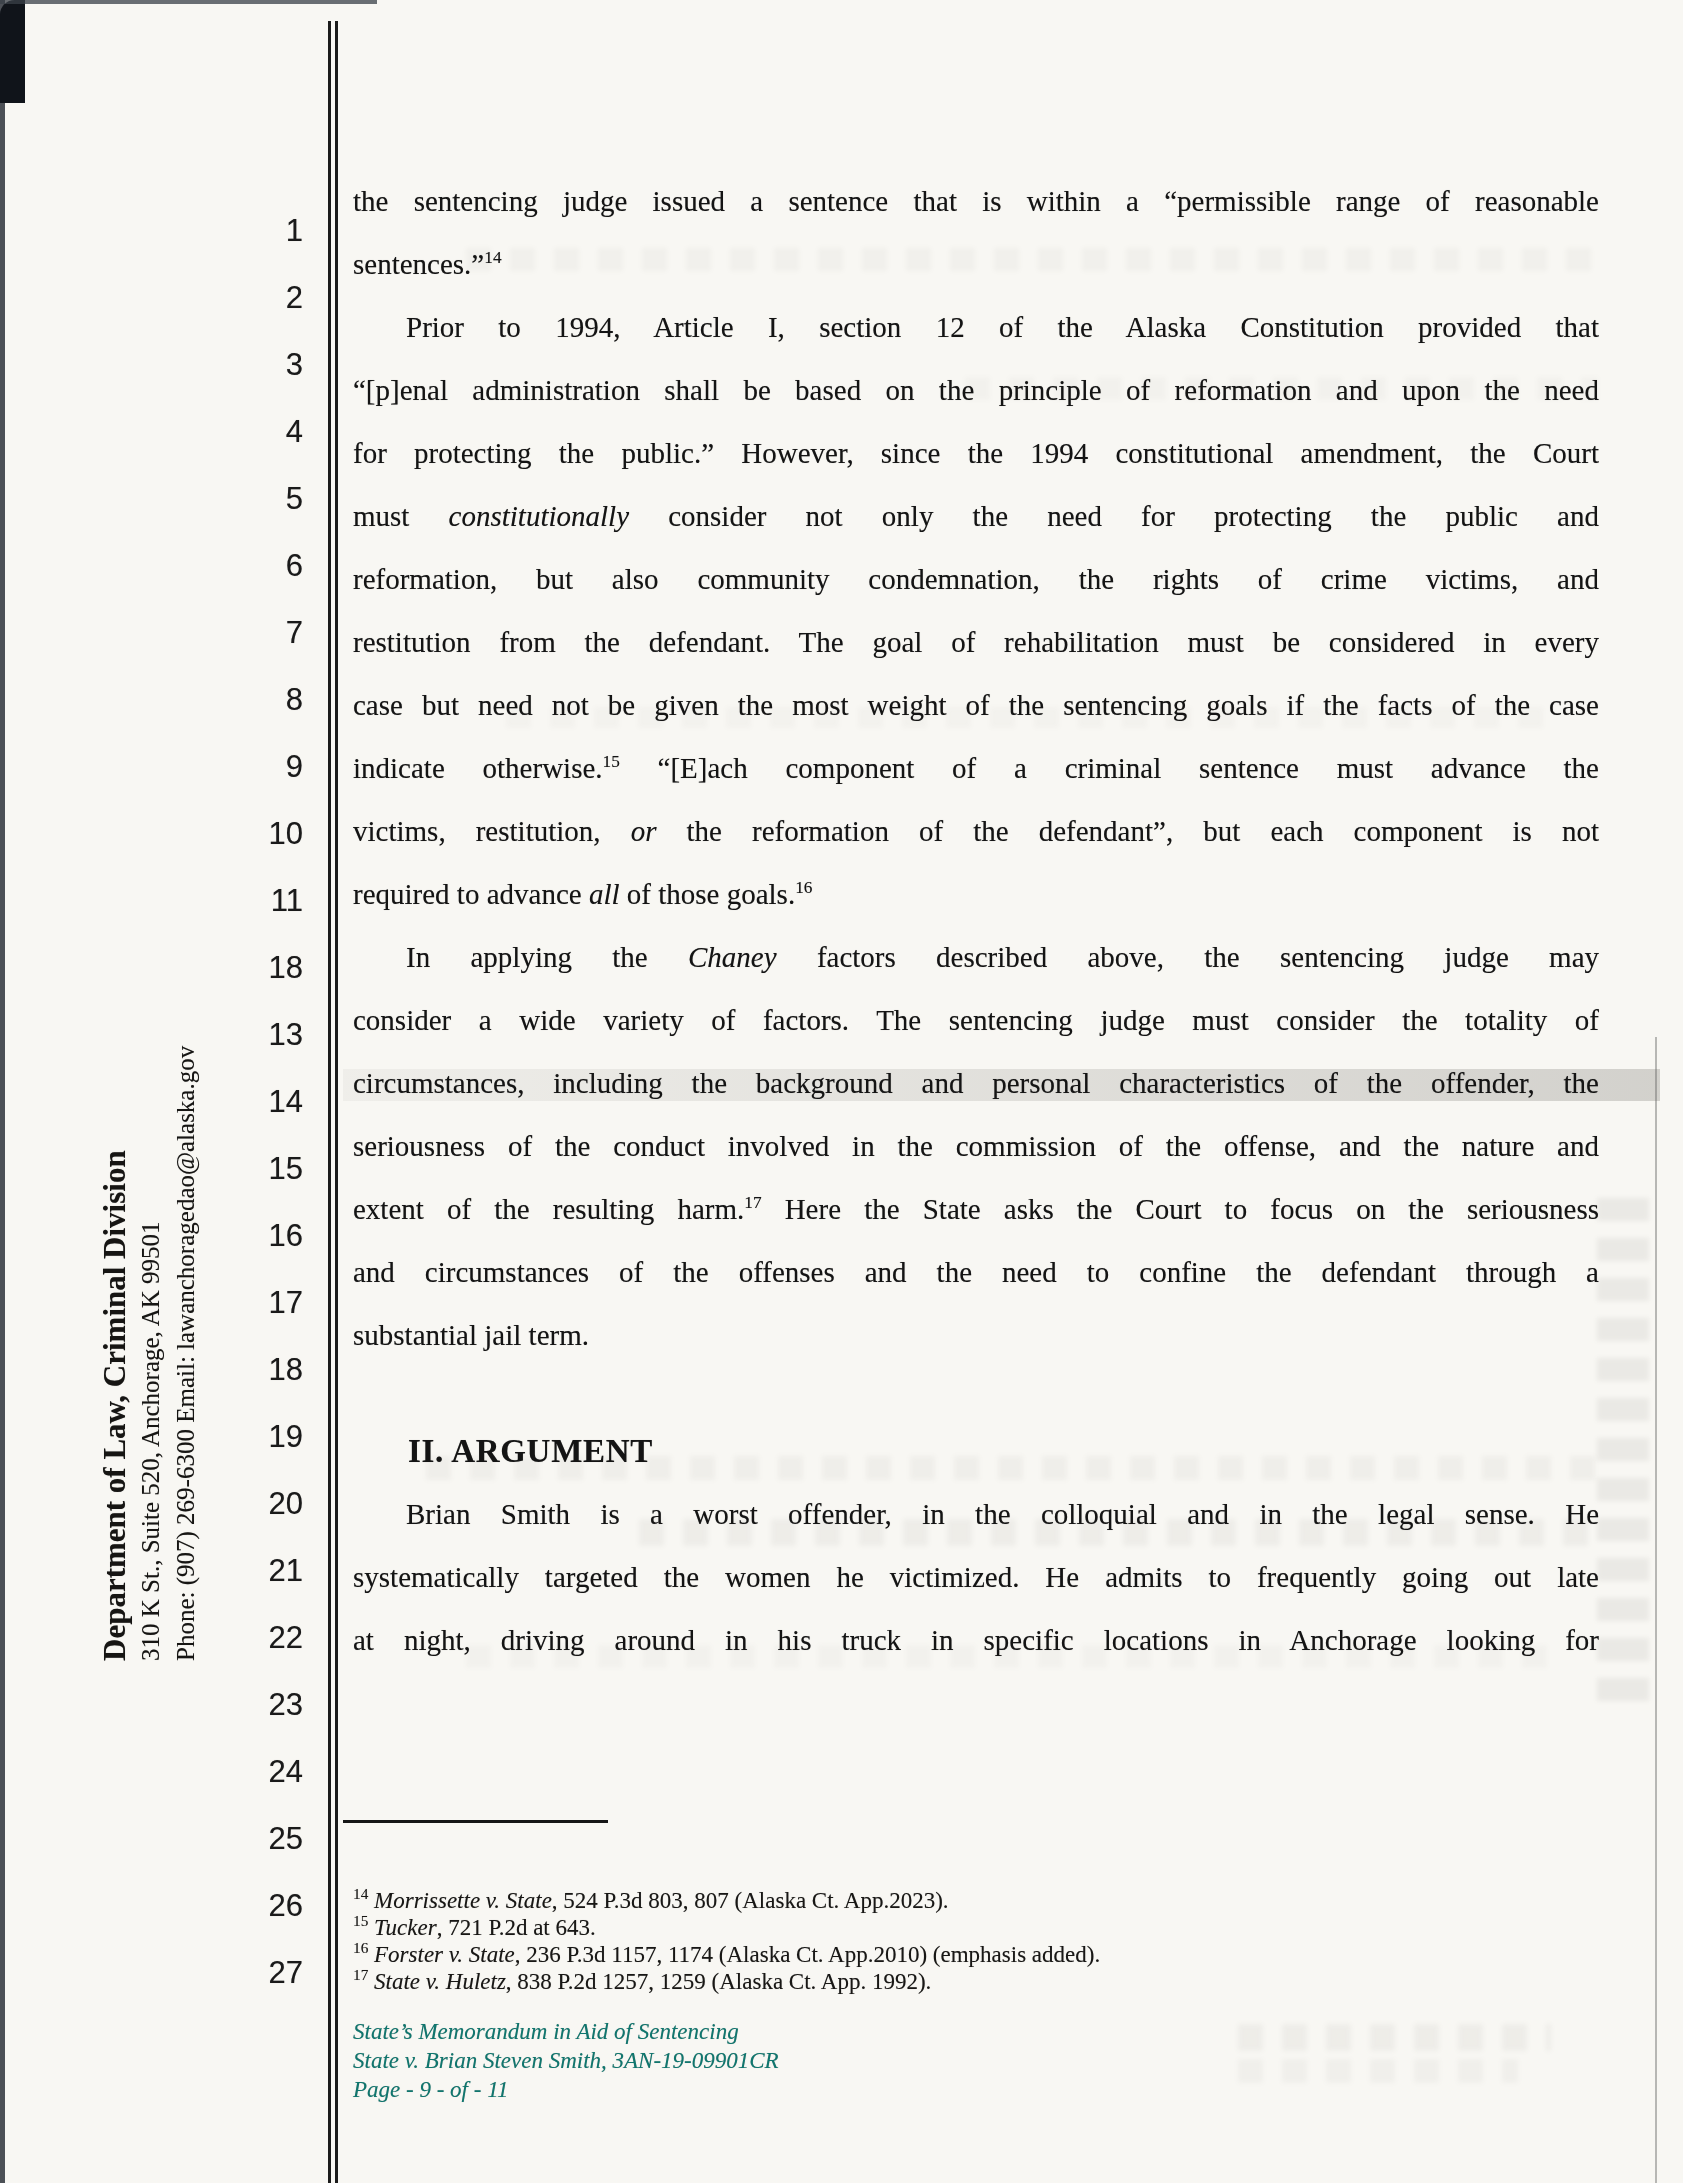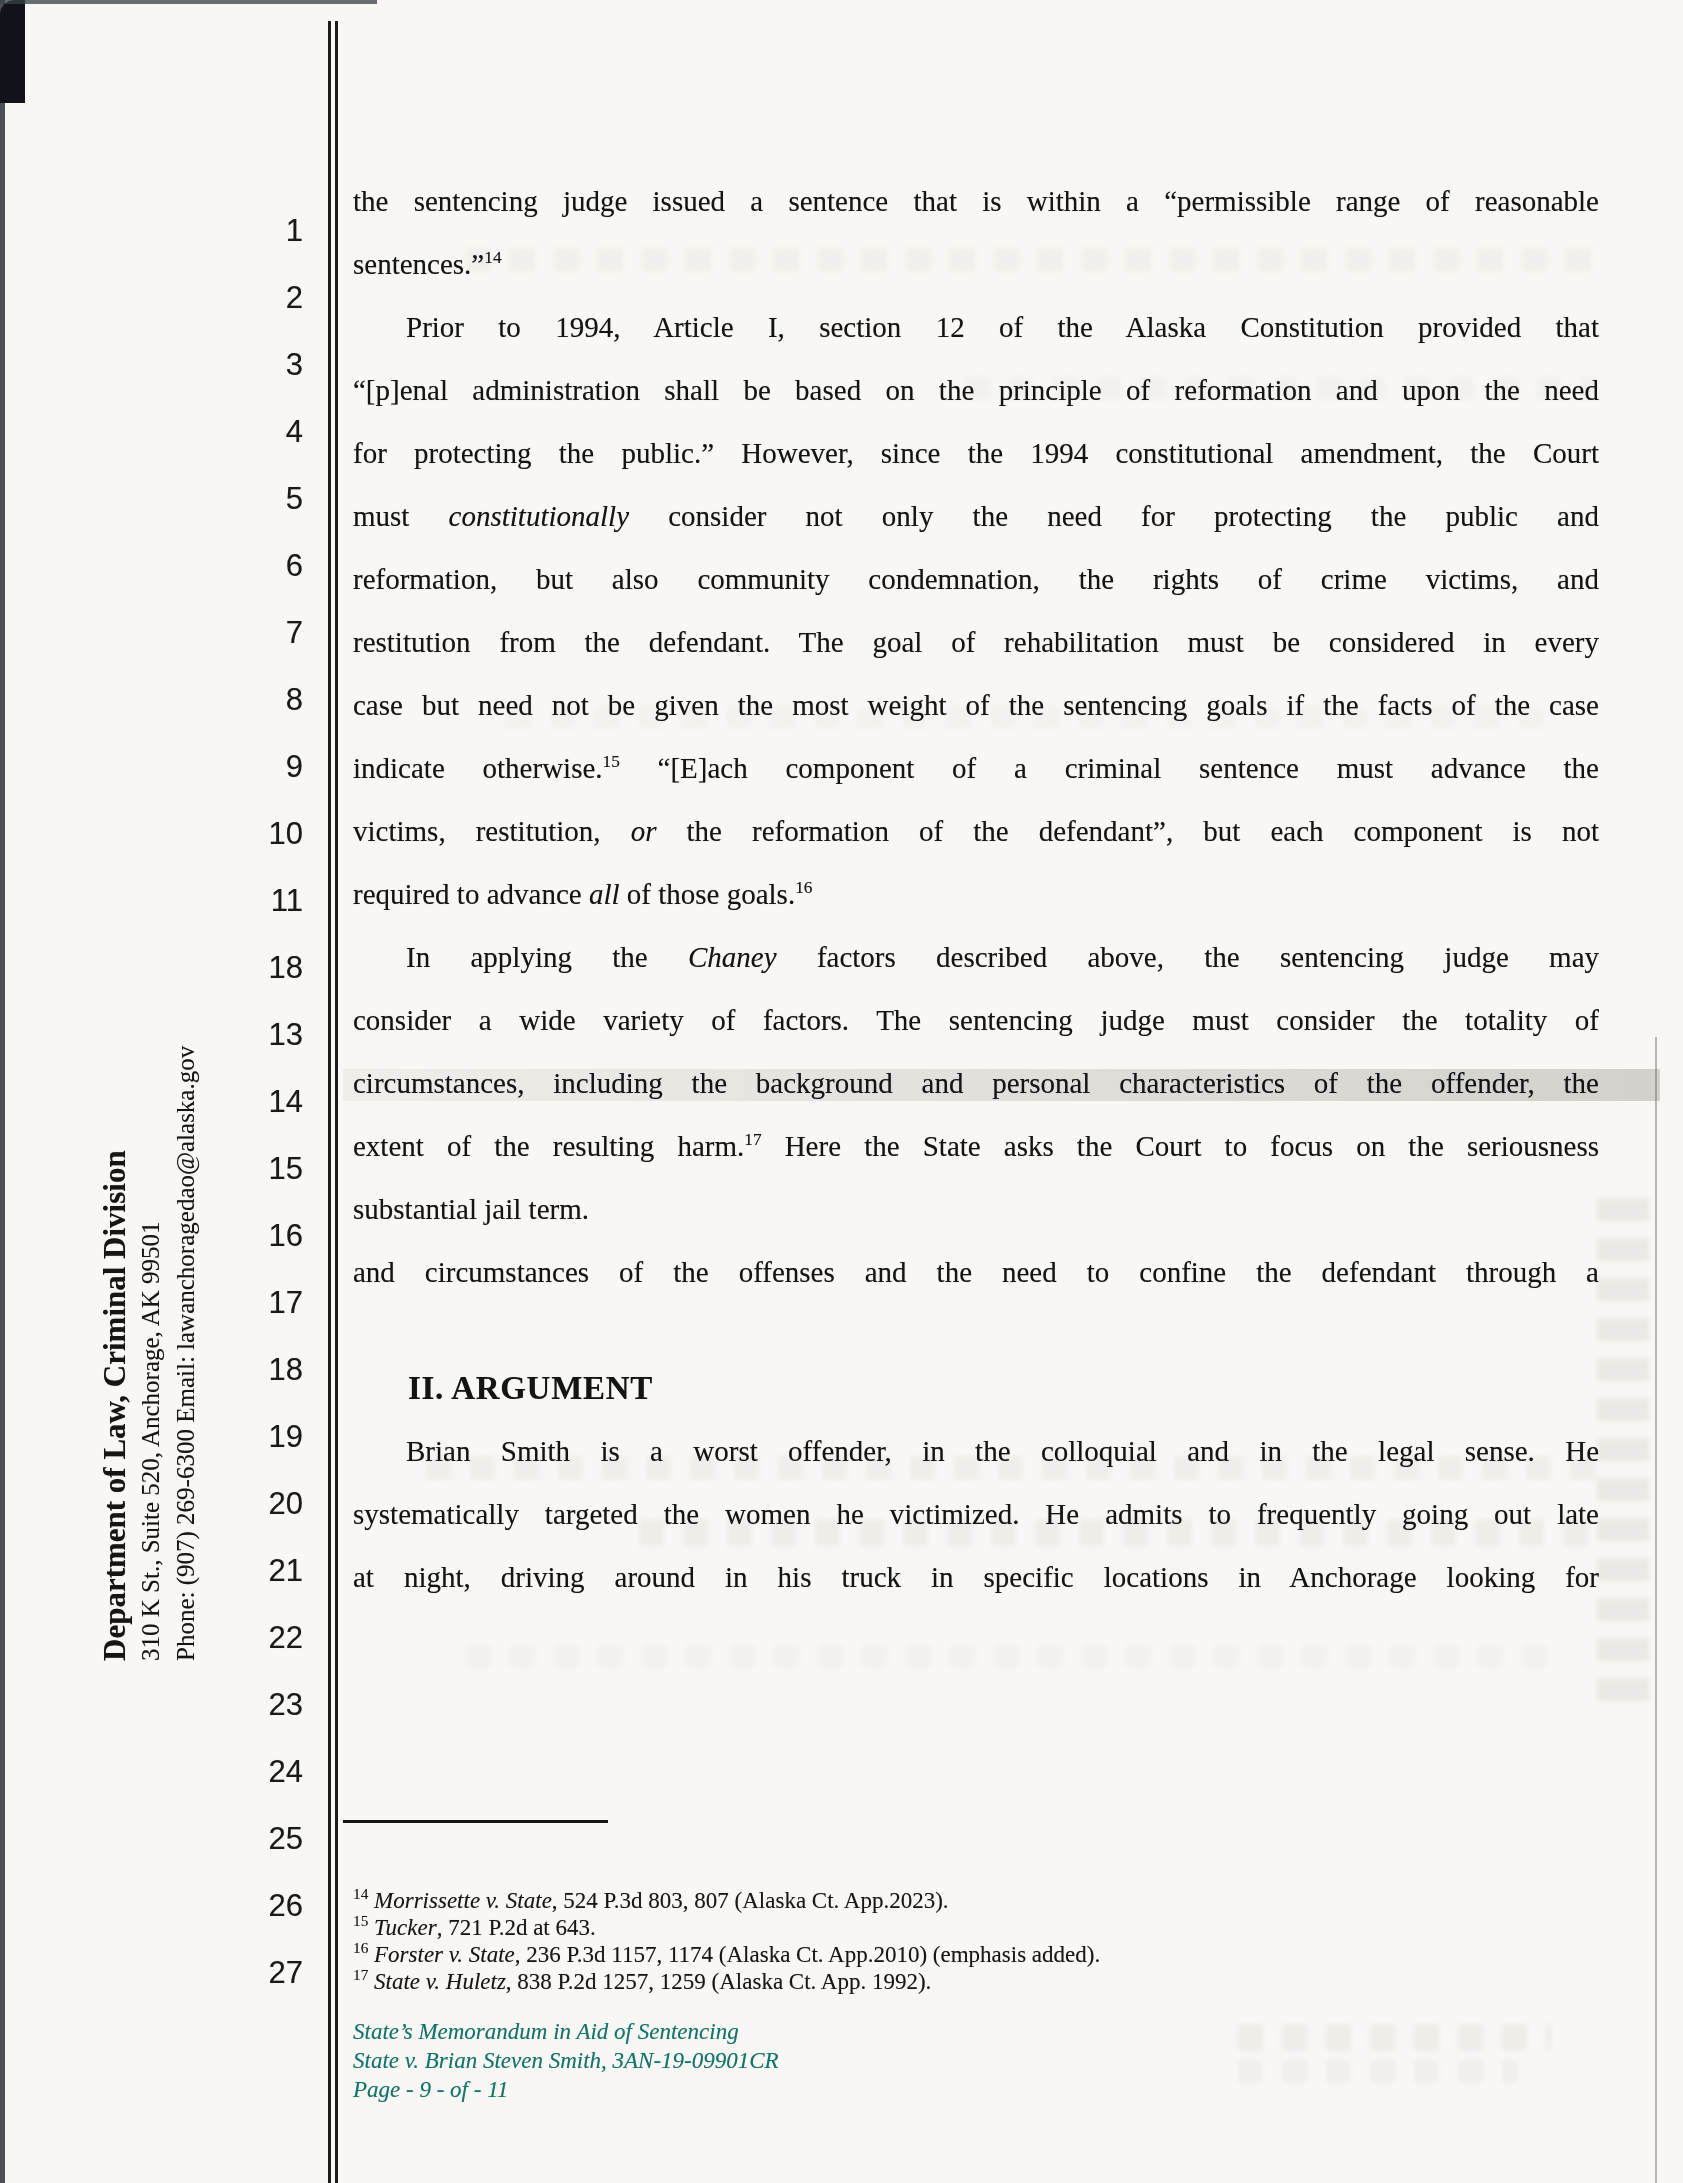--- a/index.html
+++ b/index.html
@@ -114,23 +114,24 @@
         <div class="bl just"><span>must </span><span class="i">constitutionally</span><span> consider not only the need for protecting the public and</span></div>
         <div class="bl just"><span>reformation, but also community condemnation, the rights of crime victims, and</span></div>
         <div class="bl just"><span>restitution from the defendant. The goal of rehabilitation must be considered in every</span></div>
         <div class="bl just"><span>case but need not be given the most weight of the sentencing goals if the facts of the case</span></div>
         <div class="bl just"><span>indicate otherwise.</span><span class="sup">15</span><span> “[E]ach component of a criminal sentence must advance the</span></div>
         <div class="bl just"><span>victims, restitution, </span><span class="i">or</span><span> the reformation of the defendant”, but each component is not</span></div>
         <div class="bl"><span>required to advance </span><span class="i">all</span><span> of those goals.</span><span class="sup">16</span></div>
         <div class="bl just ind"><span>In applying the </span><span class="i">Chaney</span><span> factors described above, the sentencing judge may</span></div>
         <div class="bl just"><span>consider a wide variety of factors. The sentencing judge must consider the totality of</span></div>
         <div class="bl just"><span>circumstances, including the background and personal characteristics of the offender, the</span></div>
+        <div class="bl just"><span>seriousness of the conduct involved in the commission of the offense, and the nature and</span></div>
         <div class="bl just"><span>extent of the resulting harm.</span><span class="sup">17</span><span> Here the State asks the Court to focus on the seriousness</span></div>
+        <div class="bl just"><span>and circumstances of the offenses and the need to confine the defendant through a</span></div>
         <div class="bl"><span>substantial jail term.</span></div>
-        <div class="bl just"><span>and circumstances of the offenses and the need to confine the defendant through a</span></div>
       </div>
     <div class="heading">II. ARGUMENT</div>
     <div>
 
     <div class="bl just ind"><span>Brian Smith is a worst offender, in the colloquial and in the legal sense. He</span></div>
         <div class="bl just"><span>systematically targeted the women he victimized.  He admits to frequently going out late</span></div>
         <div class="bl just"><span>at night, driving around in his truck in specific locations in Anchorage looking for</span></div>
       </div>
   </div>
 

